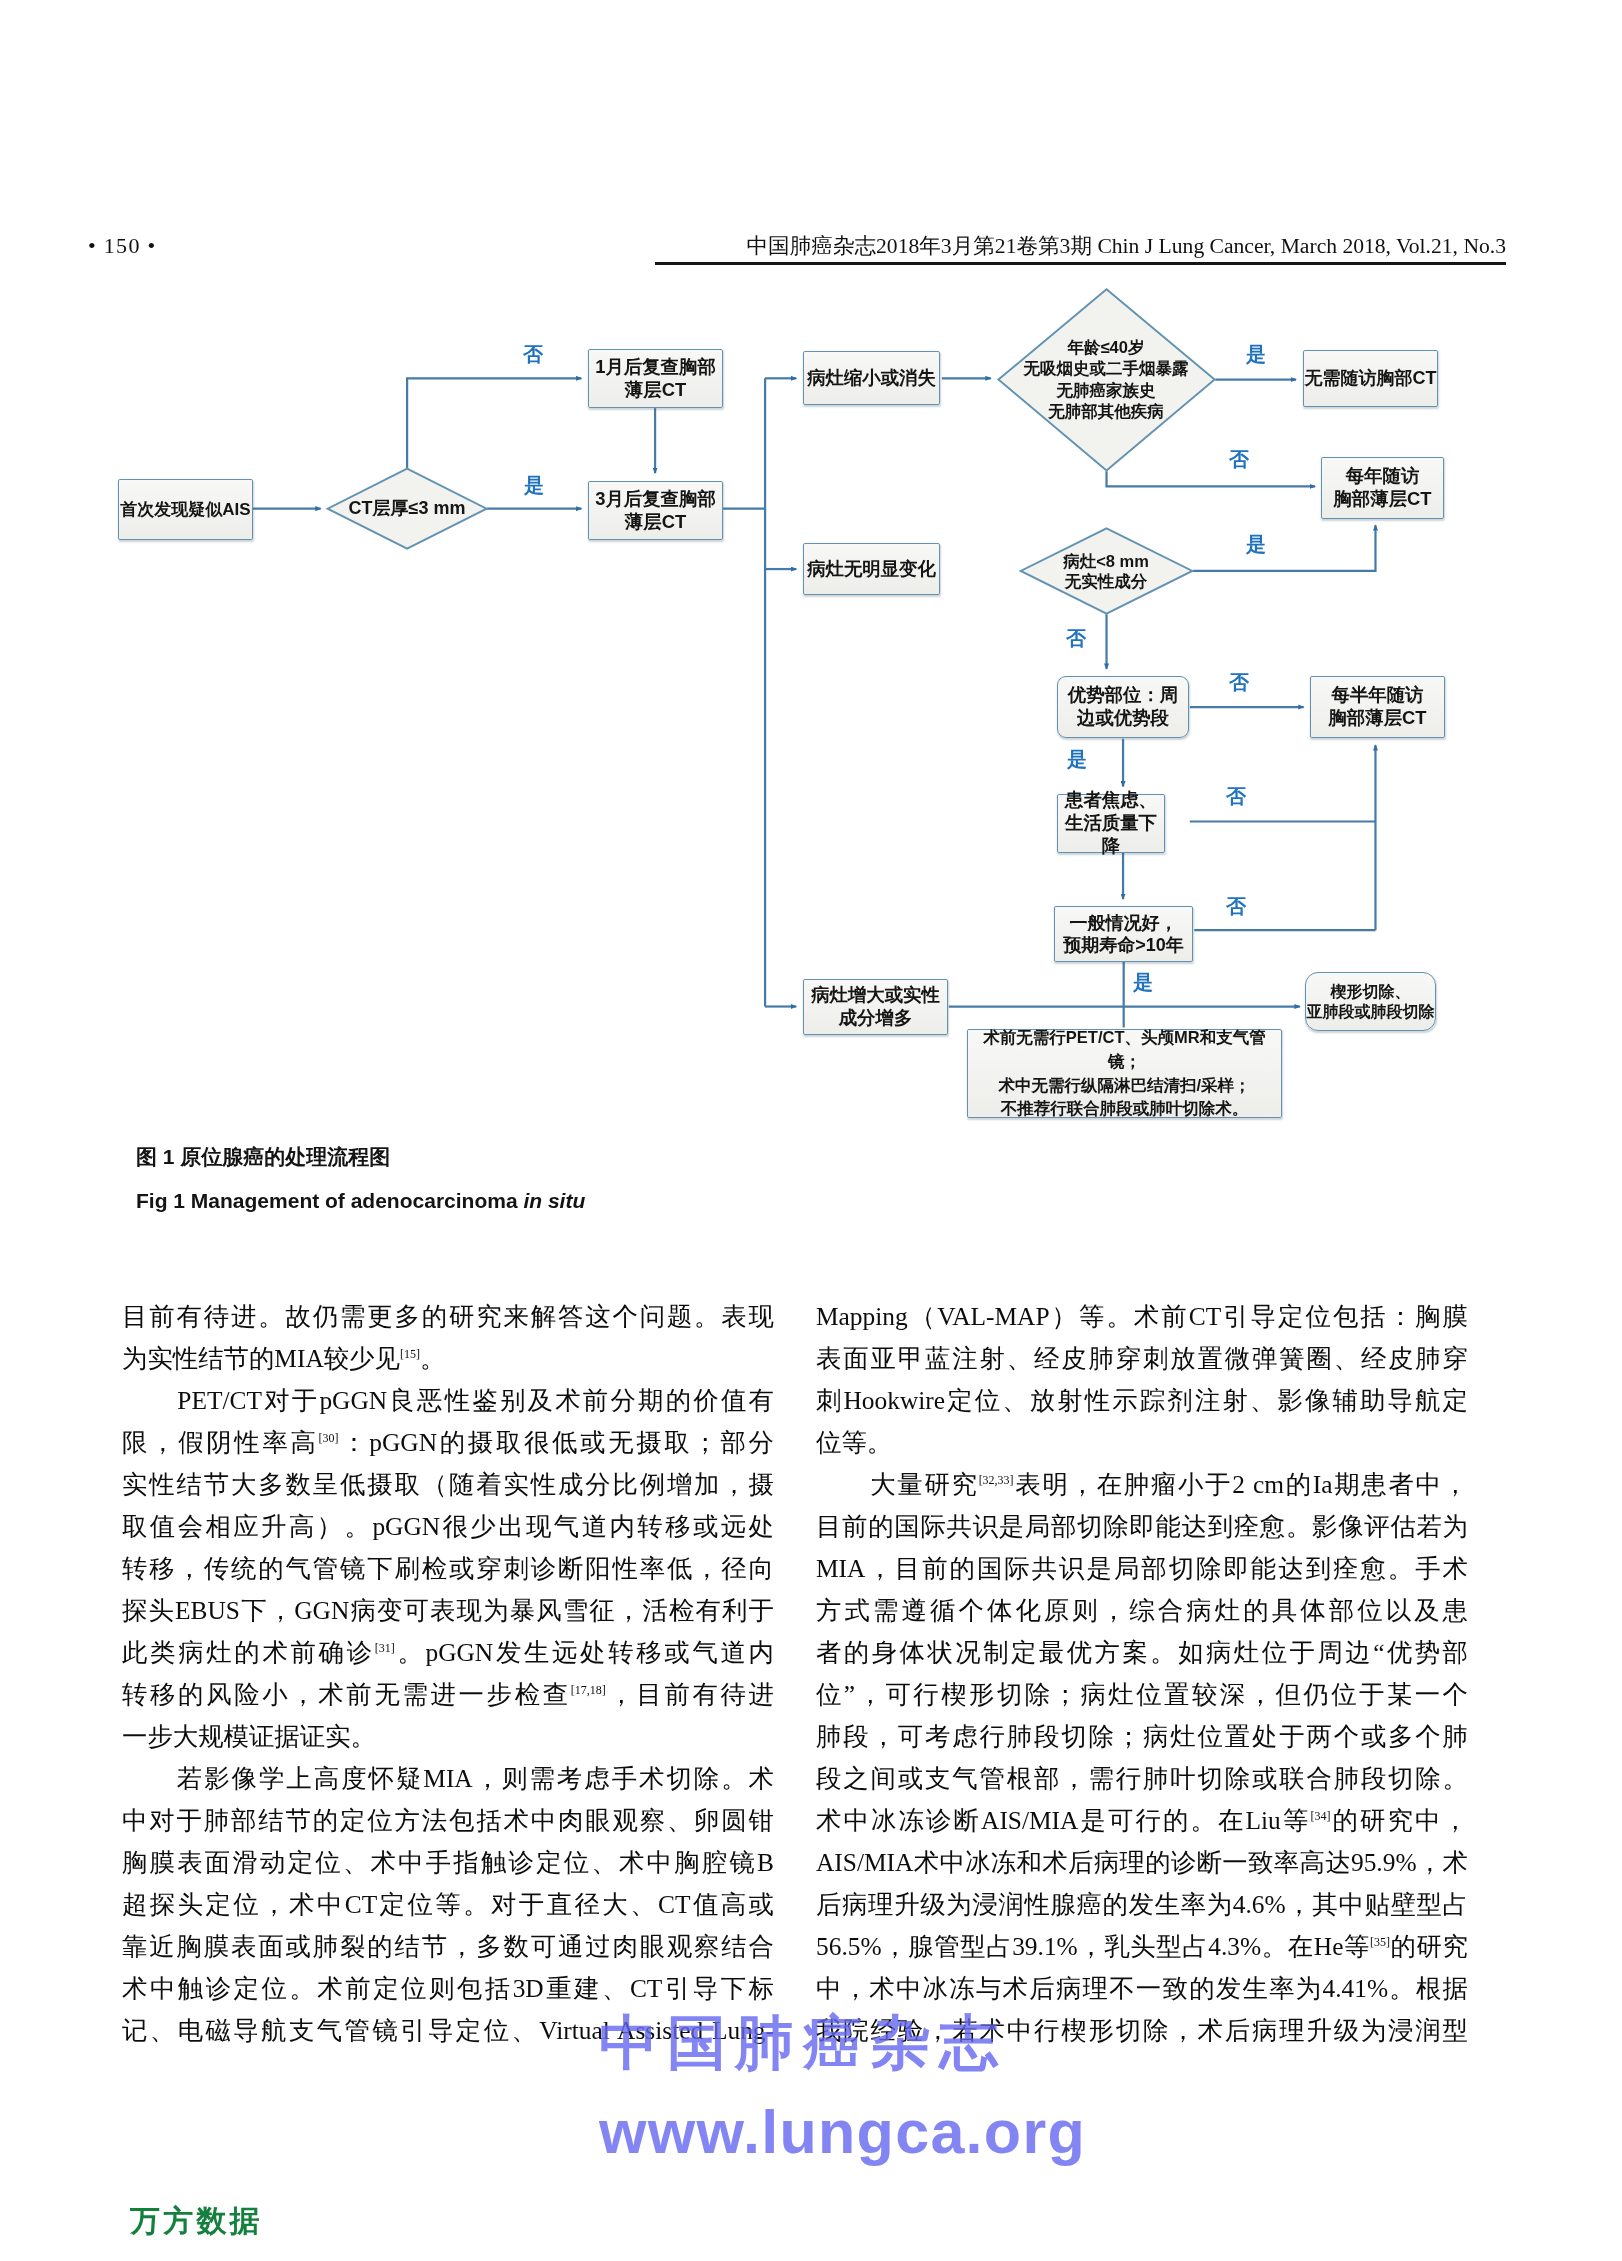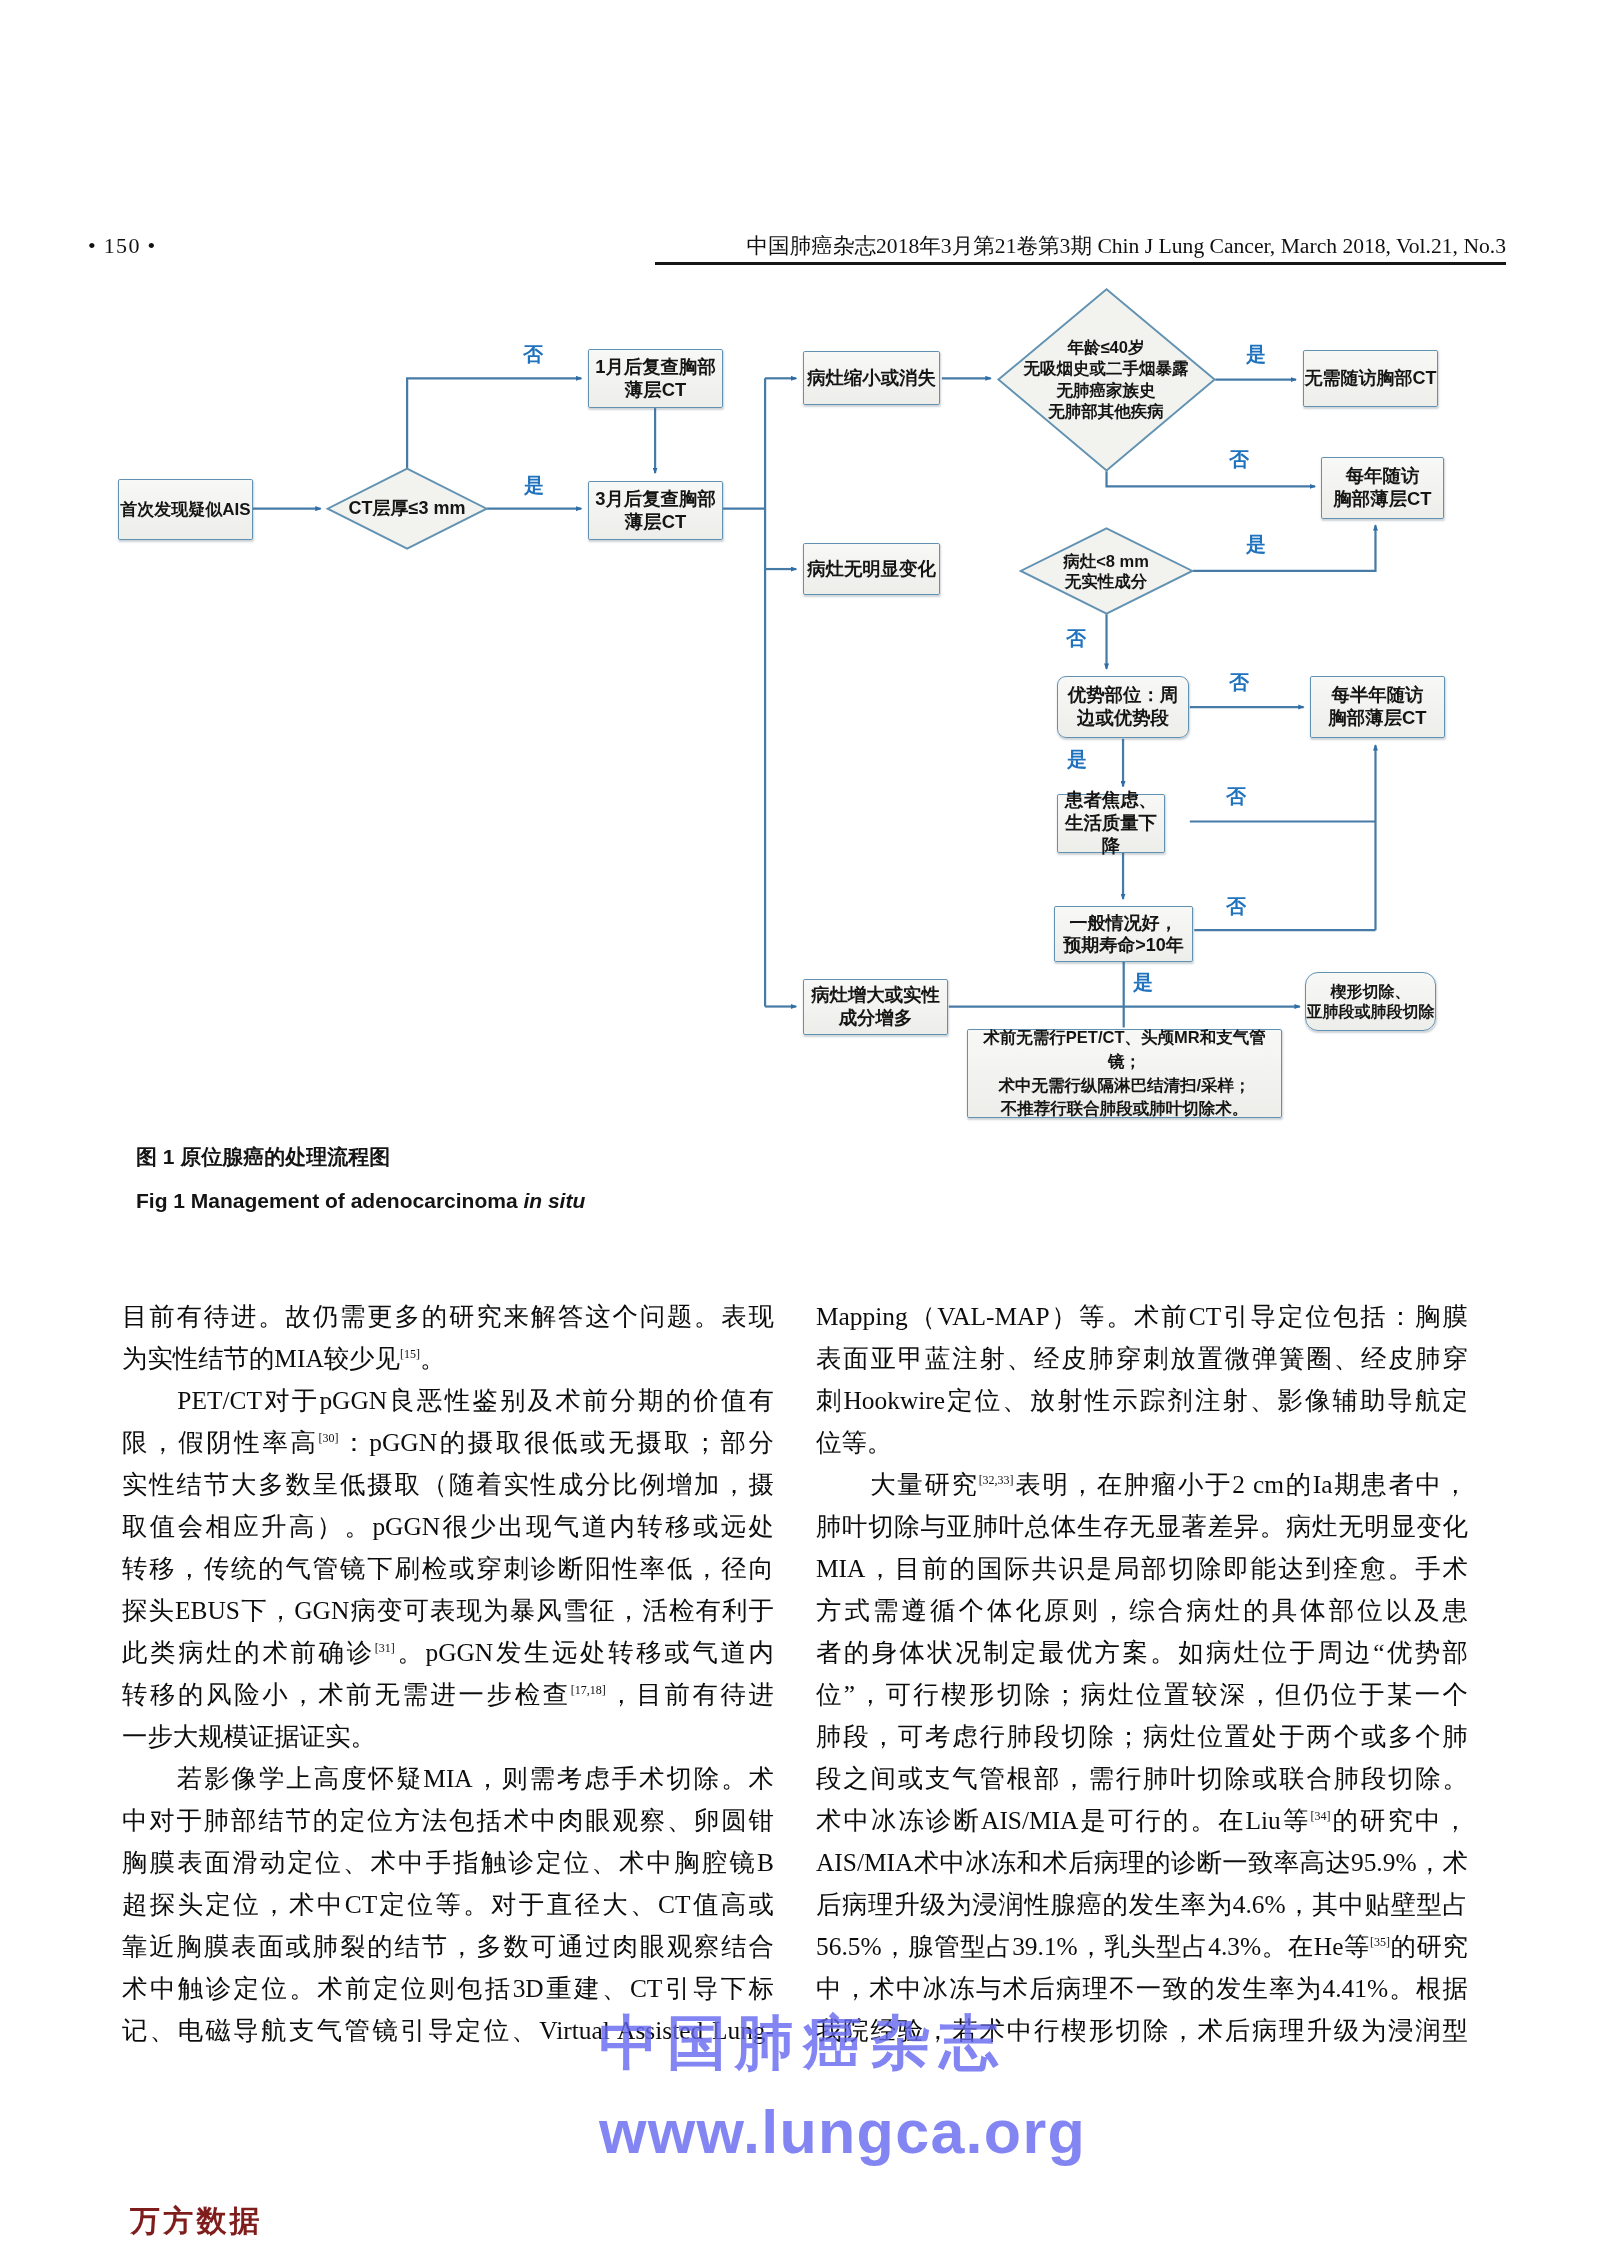--- a/index.html
+++ b/index.html
@@ -34,21 +34,21 @@
   .col .line.para-end{text-align-last:left;}
   .col sup{font-size:12px;vertical-align:super;line-height:0;}
   .col-left{left:122px;}
   .col-right{left:816px;}
   
   .watermark{position:absolute;left:599px;top:2004px;color:rgba(100,103,240,0.80);
              font-family:"Liberation Sans",sans-serif;font-weight:700;z-index:5;}
   .watermark .wm1{font-size:59px;letter-spacing:9px;}
   .watermark .wm2{font-size:61px;letter-spacing:1.3px;margin-top:12.7px;}
   .footer-brand{position:absolute;left:130px;top:2201px;font-family:"Liberation Sans",sans-serif;
-             font-weight:700;font-size:30px;color:#7f1d1d;letter-spacing:3.2px;}
+             font-weight:700;font-size:30px;color:#15803d;letter-spacing:3.2px;}
 </style>
 </head>
 <body>
 
 <div class="page">
 
   <div class="page-num">• 150 •</div>
   <div class="journal-info">
     <span class="cn">中国肺癌杂志2018年3月第21卷第3期</span>
     <span class="en">Chin J Lung Cancer, March 2018, Vol.21, No.3</span>
@@ -164,21 +164,21 @@
       <div class="line">靠近胸膜表面或肺裂的结节，多数可通过肉眼观察结合</div>
       <div class="line">术中触诊定位。术前定位则包括3D重建、CT引导下标</div>
       <div class="line">记、电磁导航支气管镜引导定位、Virtual Assisted Lung-</div>
     </div>
   <div class="col col-right">
       <div class="line">Mapping（VAL-MAP）等。术前CT引导定位包括：胸膜</div>
       <div class="line">表面亚甲蓝注射、经皮肺穿刺放置微弹簧圈、经皮肺穿</div>
       <div class="line">刺Hookwire定位、放射性示踪剂注射、影像辅助导航定</div>
       <div class="line para-end">位等。</div>
       <div class="line">　　大量研究<sup>[32,33]</sup>表明，在肿瘤小于2 cm的Ia期患者中，</div>
-      <div class="line">肺叶切除与亚肺叶总体生存无显著差异。病灶无明显变化</div>
+      <div class="line">目前的国际共识是局部切除即能达到痊愈。影像评估若为</div>
       <div class="line">MIA，目前的国际共识是局部切除即能达到痊愈。手术</div>
       <div class="line">方式需遵循个体化原则，综合病灶的具体部位以及患</div>
       <div class="line">者的身体状况制定最优方案。如病灶位于周边“优势部</div>
       <div class="line">位”，可行楔形切除；病灶位置较深，但仍位于某一个</div>
       <div class="line">肺段，可考虑行肺段切除；病灶位置处于两个或多个肺</div>
       <div class="line">段之间或支气管根部，需行肺叶切除或联合肺段切除。</div>
       <div class="line">术中冰冻诊断AIS/MIA是可行的。在Liu等<sup>[34]</sup>的研究中，</div>
       <div class="line">AIS/MIA术中冰冻和术后病理的诊断一致率高达95.9%，术</div>
       <div class="line">后病理升级为浸润性腺癌的发生率为4.6%，其中贴壁型占</div>
       <div class="line">56.5%，腺管型占39.1%，乳头型占4.3%。在He等<sup>[35]</sup>的研究</div>

